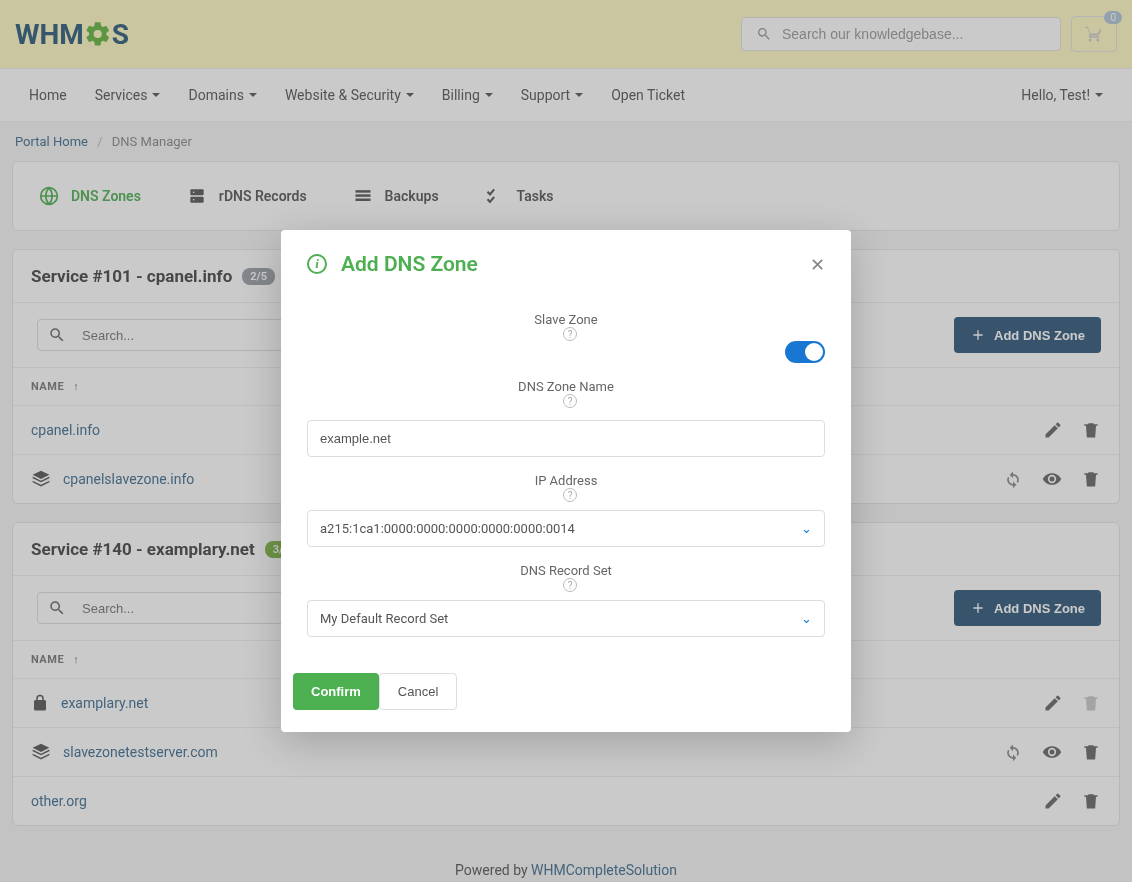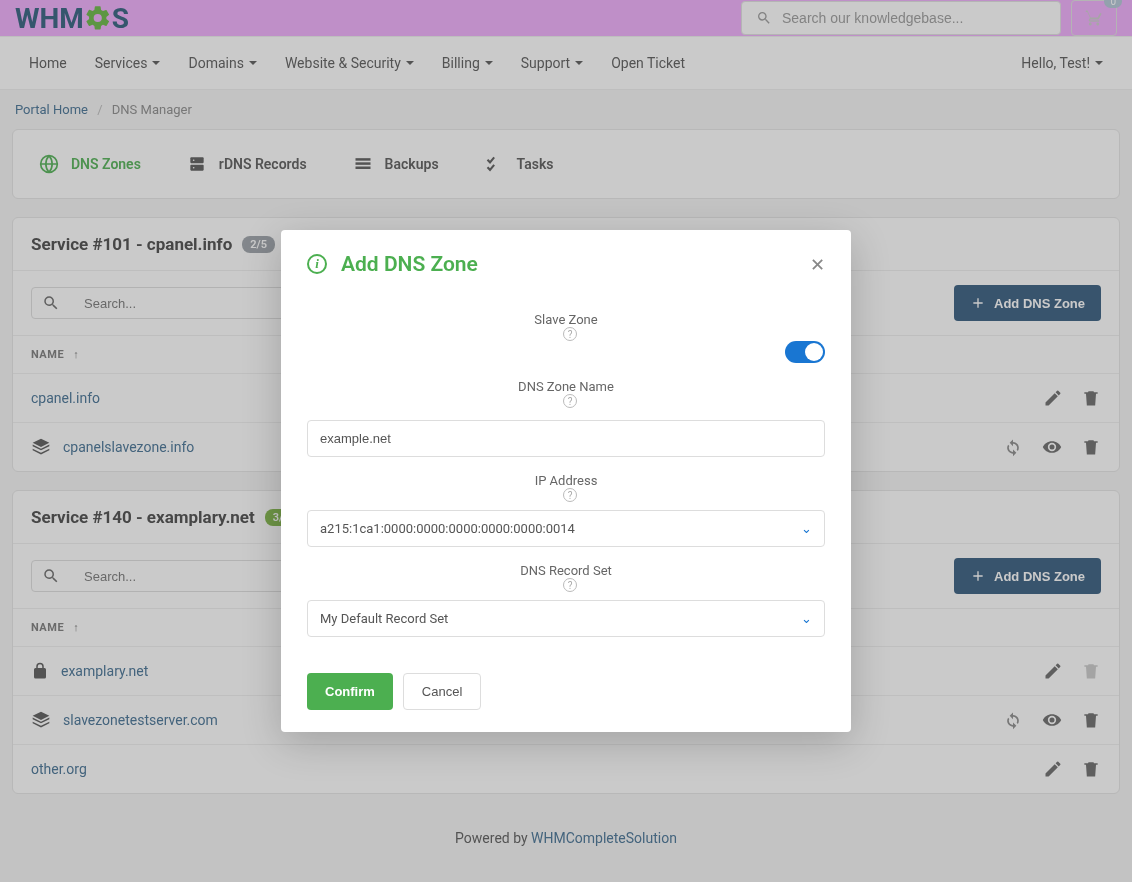--- a/index.html
+++ b/index.html
@@ -1,17 +1,17 @@
 <!DOCTYPE html>
 <html><head>
 <meta charset="utf-8">
 <style>
 * { box-sizing: border-box; margin: 0; padding: 0; }
 body { font-family: -apple-system, BlinkMacSystemFont, "Segoe UI", Roboto, sans-serif; background: #f5f5f5; color: #333; font-size: 14px; width: 1132px; height: 882px; overflow: hidden; position: relative; }
-.header { background: #f0abfc; display: flex; align-items: center; padding: 0 15px; }
+.header { background: #fef9c3; display: flex; align-items: center; padding: 16px 15px; }
 .logo { font-size: 28px; font-weight: bold; color: #2a5a7a; display: flex; align-items: center; }
 .logo-gear { color: #64b53e; display: inline-block; }
 .header-right { margin-left: auto; display: flex; align-items: center; gap: 10px; }
 .search-wrap { display: flex; align-items: center; background: #fff; border: 1px solid #e0e0e0; border-radius: 4px; padding: 8px 14px; width: 320px; }
 .search-wrap input { border: none; outline: none; margin-left: 10px; font-size: 14px; width: 100%; color: #666; }
 .search-wrap input::placeholder { color: #999; }
 .cart { border: 1px solid #e0e0e0; border-radius: 4px; padding: 8px 12px; position: relative; color: #ccc; }
 .cart-badge { position: absolute; top: -6px; right: -6px; background: #b0c4d6; color: #fff; font-size: 10px; border-radius: 10px; padding: 1px 6px; }
 .navbar { background: #fff; border-top: 1px solid #eee; border-bottom: 1px solid #eee; display: flex; align-items: center; padding: 0 15px; }
 .navbar a { color: #555; text-decoration: none; padding: 18px 14px; display: inline-flex; align-items: center; gap: 5px; }
@@ -23,21 +23,21 @@
 .content { padding: 0 12px; }
 .tabbar { background: #fff; border: 1px solid #e5e5e5; border-radius: 6px; display: flex; padding: 18px 8px; gap: 10px; margin-bottom: 18px; }
 .tabbar .tab { display: flex; align-items: center; gap: 12px; padding: 6px 18px; color: #555; font-weight: 600; font-size: 14px; cursor: pointer; }
 .tabbar .tab.active { color: #4caf50; }
 .tabbar .tab svg, .tabbar .tab .ticon { width: 20px; height: 20px; }
 .section { background: #fff; border: 1px solid #e5e5e5; border-radius: 6px; margin-bottom: 18px; }
 .section-head { padding: 16px 18px; display: flex; align-items: center; gap: 10px; border-bottom: 1px solid #eee; }
 .section-head h3 { font-size: 17px; font-weight: 700; color: #444; }
 .badge { background: #9aa0a6; color: #fff; font-size: 11px; border-radius: 8px; padding: 2px 8px; font-weight: 600; }
 .toolbar { padding: 14px 18px; display: flex; align-items: center; border-bottom: 1px solid #eee; }
-.toolbar .search-local { display: flex; align-items: center; border: 1px solid #ddd; border-radius: 4px; padding: 6px 10px; gap: 24px; width: 260px; }
+.toolbar .search-local { display: flex; align-items: center; border: 1px solid #ddd; border-radius: 4px; padding: 6px 10px; gap: 16px; width: 260px; margin-left: 6px; }
 .toolbar .search-local input { border: none; outline: none; font-size: 13px; }
 .add-btn { margin-left: auto; background: #2f567a; color: #fff; border: none; border-radius: 4px; padding: 10px 16px; font-size: 13px; font-weight: 600; display: flex; align-items: center; gap: 8px; cursor: pointer; }
 .tablehead { padding: 12px 18px; font-size: 11px; font-weight: 700; color: #777; letter-spacing: 0.5px; }
 .tablehead .sort { margin-left: 6px; }
 .row { padding: 14px 18px; border-top: 1px solid #f0f0f0; display: flex; align-items: center; gap: 12px; }
 .row a { color: #3f6d91; text-decoration: none; font-size: 14px; }
 .row .actions { margin-left: auto; display: flex; gap: 18px; color: #888; }
 .row .actions .ic { cursor: pointer; }
 .footer { text-align: center; padding: 18px; color: #555; font-size: 14px; }
 .footer a { color: #3f6d91; text-decoration: none; }
@@ -49,21 +49,21 @@
 .modal-head .close { margin-left: auto; color: #888; cursor: pointer; font-size: 18px; }
 .modal-body { padding: 10px 26px 20px; }
 .field-row { display: flex; align-items: center; margin: 16px 0 8px; flex-direction: column; }
 .field-row label { color: #666; font-size: 13px; }
 .help-ic { width: 14px; height: 14px; border: 1px solid #bbb; border-radius: 50%; display: inline-flex; align-items: center; justify-content: center; font-size: 10px; color: #aaa; margin-left: 8px; }
 .toggle { margin-left: auto; width: 40px; height: 22px; background: #1976d2; border-radius: 11px; position: relative; cursor: pointer; }
 .toggle .knob { position: absolute; right: 2px; top: 2px; width: 18px; height: 18px; background: #fff; border-radius: 50%; }
 .text-input, .select-input { width: 100%; border: 1px solid #ddd; border-radius: 4px; padding: 10px 12px; font-size: 13px; color: #555; margin-top: 4px; }
 .select-input { display: flex; align-items: flex-start; justify-content: space-between; cursor: pointer; }
 .select-input .chev { color: #1976d2; }
-.modal-foot { padding: 16px 26px 22px; display: flex; gap: 10px; }
+.modal-foot { padding: 16px 12px 22px; display: flex; gap: 0; }
 .btn-confirm { background: #4caf50; color: #fff; border: none; border-radius: 4px; padding: 10px 18px; font-size: 13px; font-weight: 600; cursor: pointer; }
 .btn-cancel { background: #fff; border: 1px solid #ddd; border-radius: 4px; padding: 10px 18px; font-size: 13px; color: #555; cursor: pointer; }
 .ic { display: inline-flex; }
 svg { display: block; }
 </style>
 </head>
 <body>
 
 <div class="header">
   <div class="logo">

